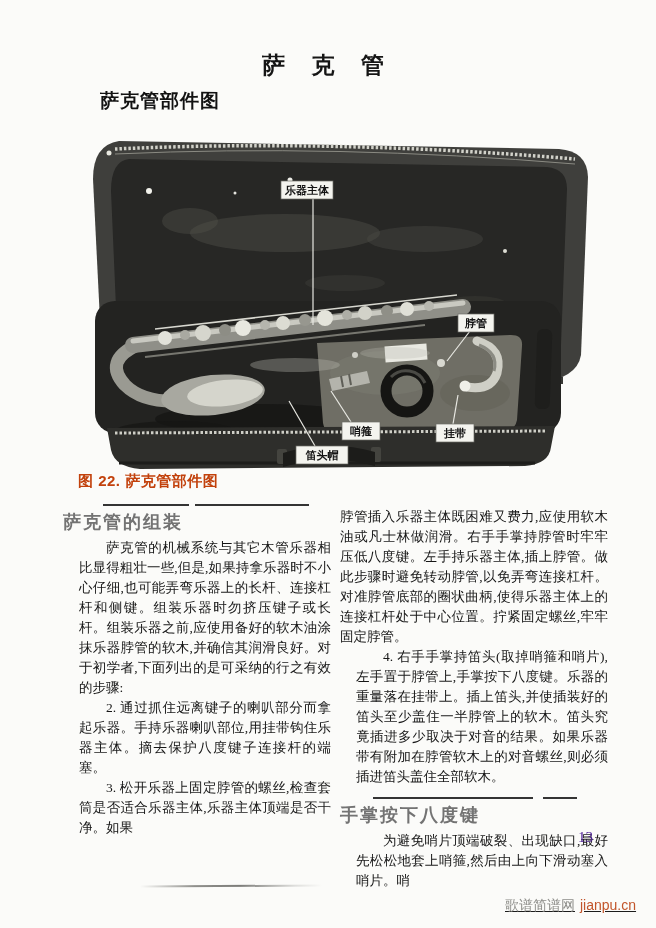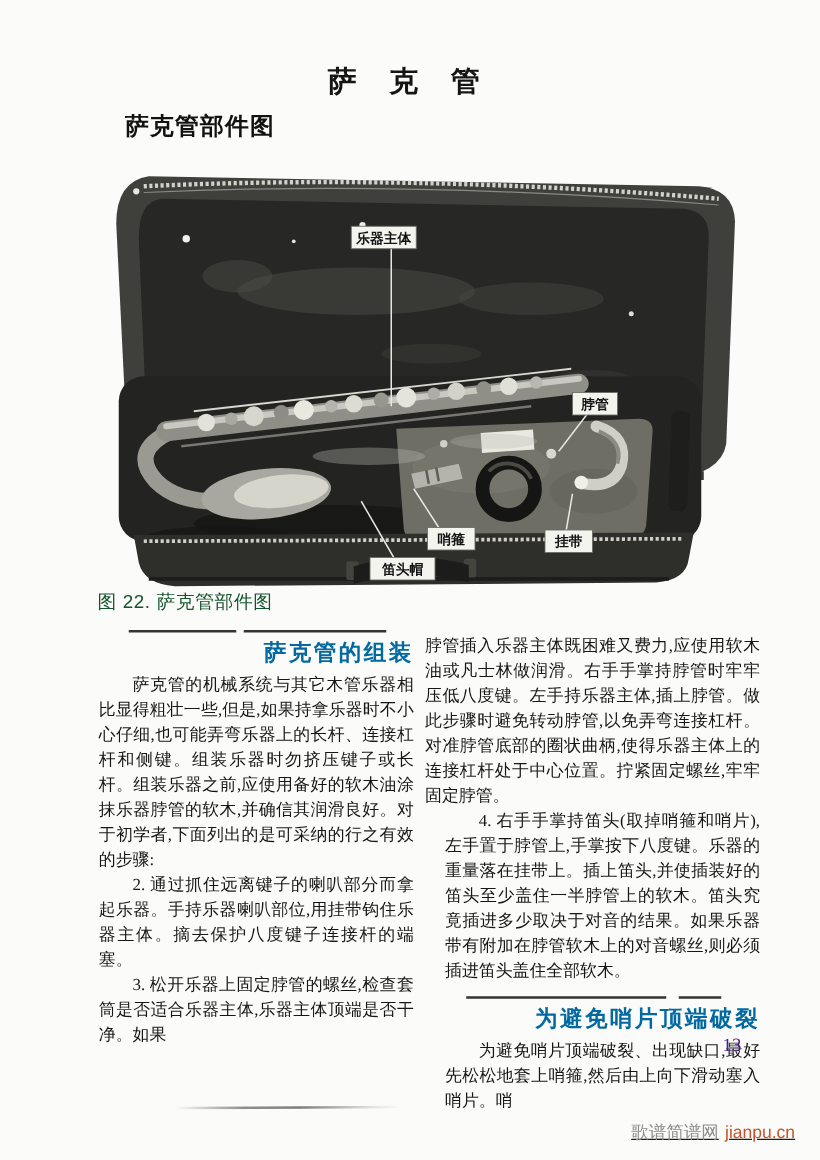--- a/index.html
+++ b/index.html
@@ -16,31 +16,31 @@
   }
   .section-heading{
     left:100px;top:88px;
     font-family:"Liberation Sans","DejaVu Sans",sans-serif;
     font-size:19px;font-weight:bold;letter-spacing:1px;color:#121212;
   }
   .figure-wrap{left:85px;top:133px;width:510px;height:345px;}
   .figure-caption{
     left:78px;top:472px;
     font-family:"Liberation Sans","DejaVu Sans",sans-serif;
-    font-size:15px;font-weight:normal;letter-spacing:.5px;color:#14532d;
+    font-size:15px;font-weight:bold;letter-spacing:.5px;color:#c2410c;
   }
   .col{width:268px;font-size:13.5px;line-height:20px;text-align:justify;color:#161616;}
   .col-left{left:63px;top:496px;}
   .col-right{left:340px;top:507px;}
   .col p{margin:0;}
   .col p.indent{text-indent:2em;margin-left:16px;}
   .col h3{
-    margin:4px 0 6px;text-align:right;
-    font-family:"Liberation Sans","DejaVu Sans",sans-serif;
-    font-size:18px;font-weight:bold;letter-spacing:2px;color:#0369a1;
+    margin:4px 0 6px;text-align:left;
+    font-family:"Liberation Sans","DejaVu Sans",sans-serif;
+    font-size:18px;font-weight:bold;letter-spacing:2px;color:#737373;
   }
   .divider{display:flex;align-items:center;height:2px;margin:8px 0 6px;}
   .divider span{display:block;height:2px;background:#343434;}
   .divider-left{margin-left:40px;}
   .divider-left .seg1{width:86px;margin-right:6px;}
   .divider-left .seg2{width:114px;}
   .divider-right{margin-left:33px;margin-top:10px;}
   .divider-right .seg1{width:160px;margin-right:10px;}
   .divider-right .seg2{width:34px;}
   .page-number{left:578px;top:829px;font-size:15px;color:#4c1d95;}
@@ -186,21 +186,21 @@
   <p class="indent">3. 松开乐器上固定脖管的螺丝,检查套筒是否适合乐器主体,乐器主体顶端是否干净。如果</p>
 </div>
 
 <div class="abs col col-right">
   <p>脖管插入乐器主体既困难又费力,应使用软木油或凡士林做润滑。右手手掌持脖管时牢牢压低八度键。左手持乐器主体,插上脖管。做此步骤时避免转动脖管,以免弄弯连接杠杆。对准脖管底部的圈状曲柄,使得乐器主体上的连接杠杆处于中心位置。拧紧固定螺丝,牢牢固定脖管。</p>
   <p class="indent">4. 右手手掌持笛头(取掉哨箍和哨片),左手置于脖管上,手掌按下八度键。乐器的重量落在挂带上。插上笛头,并使插装好的笛头至少盖住一半脖管上的软木。笛头究竟插进多少取决于对音的结果。如果乐器带有附加在脖管软木上的对音螺丝,则必须插进笛头盖住全部软木。</p>
   <div class="divider divider-right">
       <span class="seg1"></span>
       <span class="seg2"></span>
     </div>
-  <h3>为避免哨片顶端破裂</h3>
+  <h3>手掌按下八度键</h3>
   <p class="indent">为避免哨片顶端破裂、出现缺口,最好先松松地套上哨箍,然后由上向下滑动塞入哨片。哨</p>
 </div>
 
 <div class="abs page-number">13</div>
 
 <div class="abs scan-artifact"></div>
 
 <div class="abs watermark">
   <span class="wm-name">歌谱简谱网</span><span class="wm-url">jianpu.cn</span>
 </div>

